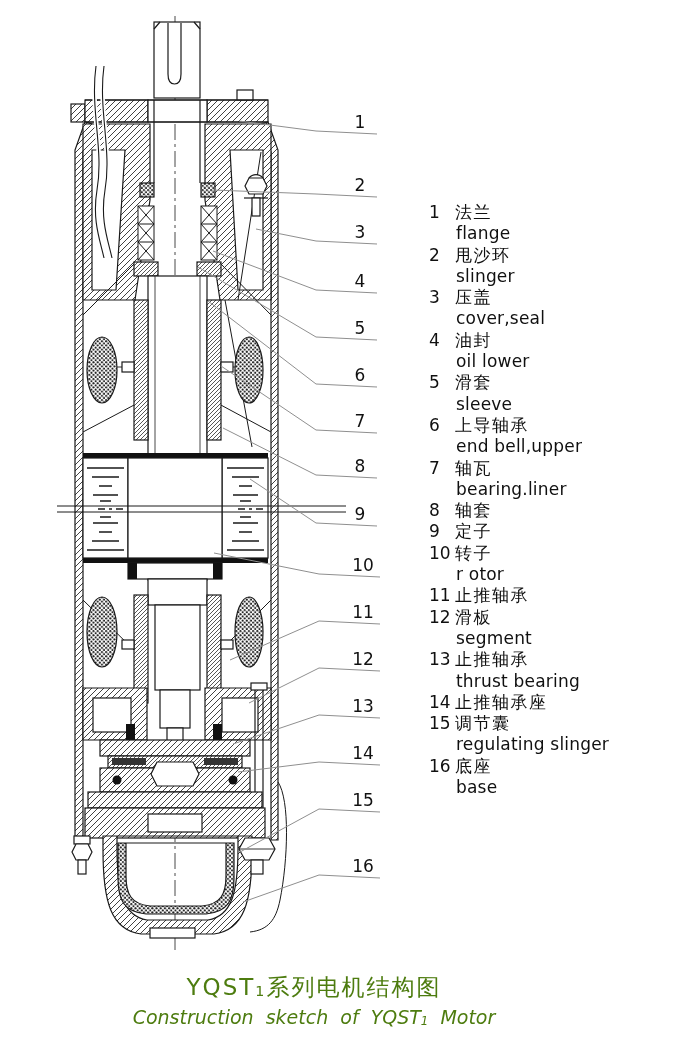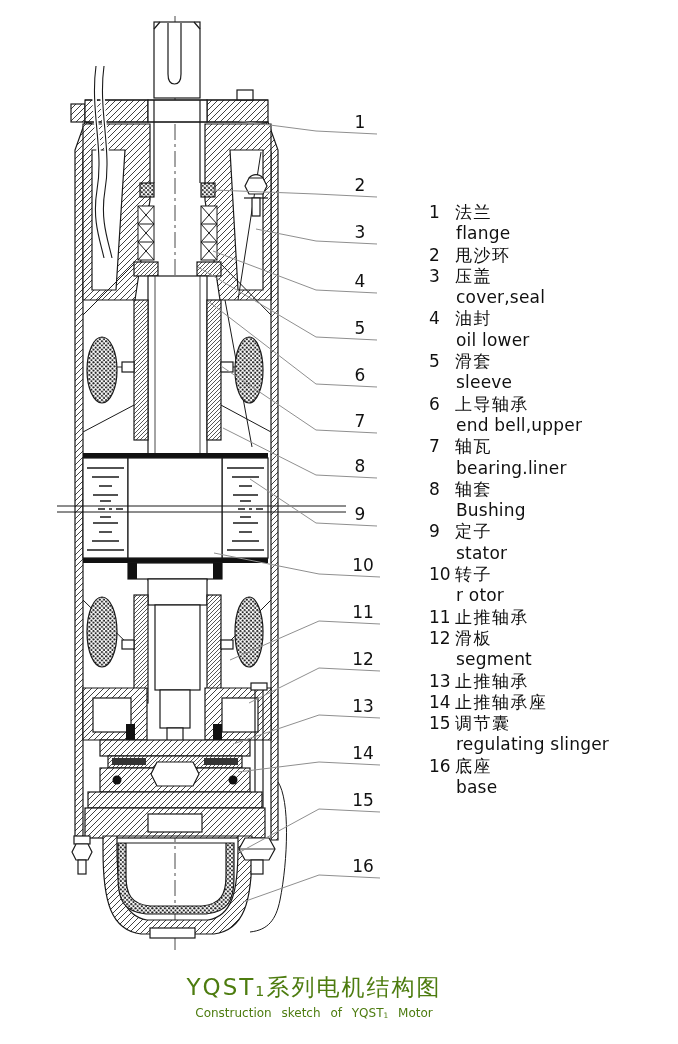--- a/index.html
+++ b/index.html
@@ -11,21 +11,21 @@
   .legend{position:absolute;left:429px;top:202px;width:248px;
           font-size:17px;line-height:21.3px;color:#101010;}
   .legend-item{white-space:nowrap;}
   .legend-zh-row{display:flex;}
   .legend-num{display:inline-block;min-width:26px;}
   .legend-zh{letter-spacing:1.5px;}
   .legend-en-row{padding-left:27px;letter-spacing:0.2px;}
   
   .title-block{position:absolute;left:0;top:972px;width:628px;text-align:center;color:#4d7c0f;}
   .title-zh{font-size:23px;letter-spacing:2px;}
-  .title-en{font-size:12px;word-spacing:6px;margin-top:3px;}
+  .title-en{font-size:19px;word-spacing:6px;margin-top:3px;font-style:italic;}
   .sub1{font-size:62%;vertical-align:baseline;position:relative;top:1px;}
 </style>
 </head>
 <body>
 
 <div class="stage">
 
   <svg id="diagram" width="420" height="960" viewBox="0 0 420 960" style="position:absolute;left:0;top:0;">
     <defs>
       <pattern id="hatch" patternUnits="userSpaceOnUse" width="6" height="6">
@@ -276,20 +276,21 @@
         <span class="legend-zh">法兰</span>
       </div>
       <div class="legend-en-row">flange</div>
     </div>
 
     <div class="legend-item">
       <div class="legend-zh-row">
         <span class="legend-num">2</span>
         <span class="legend-zh">甩沙环</span>
       </div>
+      <div class="legend-en-row">slinger</div>
     </div>
 
     <div class="legend-item">
       <div class="legend-zh-row">
         <span class="legend-num">3</span>
         <span class="legend-zh">压盖</span>
       </div>
       <div class="legend-en-row">cover,seal</div>
     </div>
 
@@ -323,29 +324,27 @@
         <span class="legend-zh">轴瓦</span>
       </div>
       <div class="legend-en-row">bearing.liner</div>
     </div>
 
     <div class="legend-item">
       <div class="legend-zh-row">
         <span class="legend-num">8</span>
         <span class="legend-zh">轴套</span>
       </div>
-      <div class="legend-en-row">Bushing</div>
     </div>
 
     <div class="legend-item">
       <div class="legend-zh-row">
         <span class="legend-num">9</span>
         <span class="legend-zh">定子</span>
       </div>
-      <div class="legend-en-row">stator</div>
     </div>
 
     <div class="legend-item">
       <div class="legend-zh-row">
         <span class="legend-num">10</span>
         <span class="legend-zh">转子</span>
       </div>
       <div class="legend-en-row">r otor</div>
     </div>
 
@@ -362,20 +361,21 @@
         <span class="legend-zh">滑板</span>
       </div>
       <div class="legend-en-row">segment</div>
     </div>
 
     <div class="legend-item">
       <div class="legend-zh-row">
         <span class="legend-num">13</span>
         <span class="legend-zh">止推轴承</span>
       </div>
+      <div class="legend-en-row">thrust bearing</div>
     </div>
 
     <div class="legend-item">
       <div class="legend-zh-row">
         <span class="legend-num">14</span>
         <span class="legend-zh">止推轴承座</span>
       </div>
     </div>
 
     <div class="legend-item">

